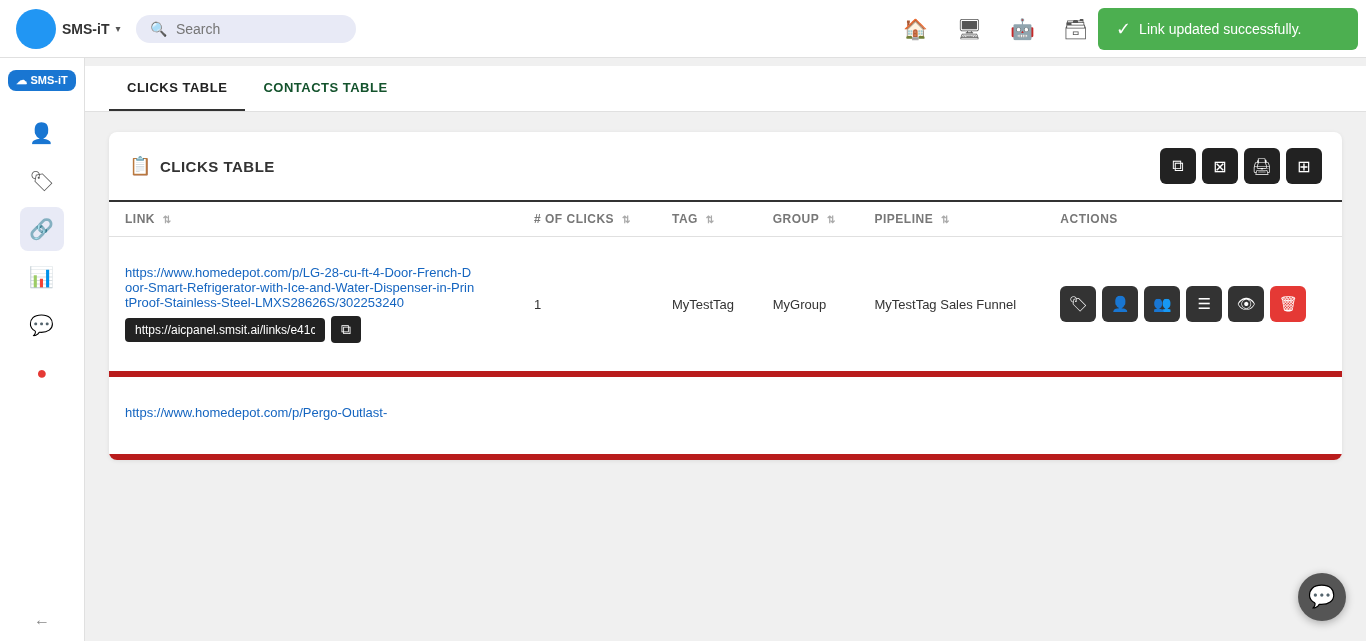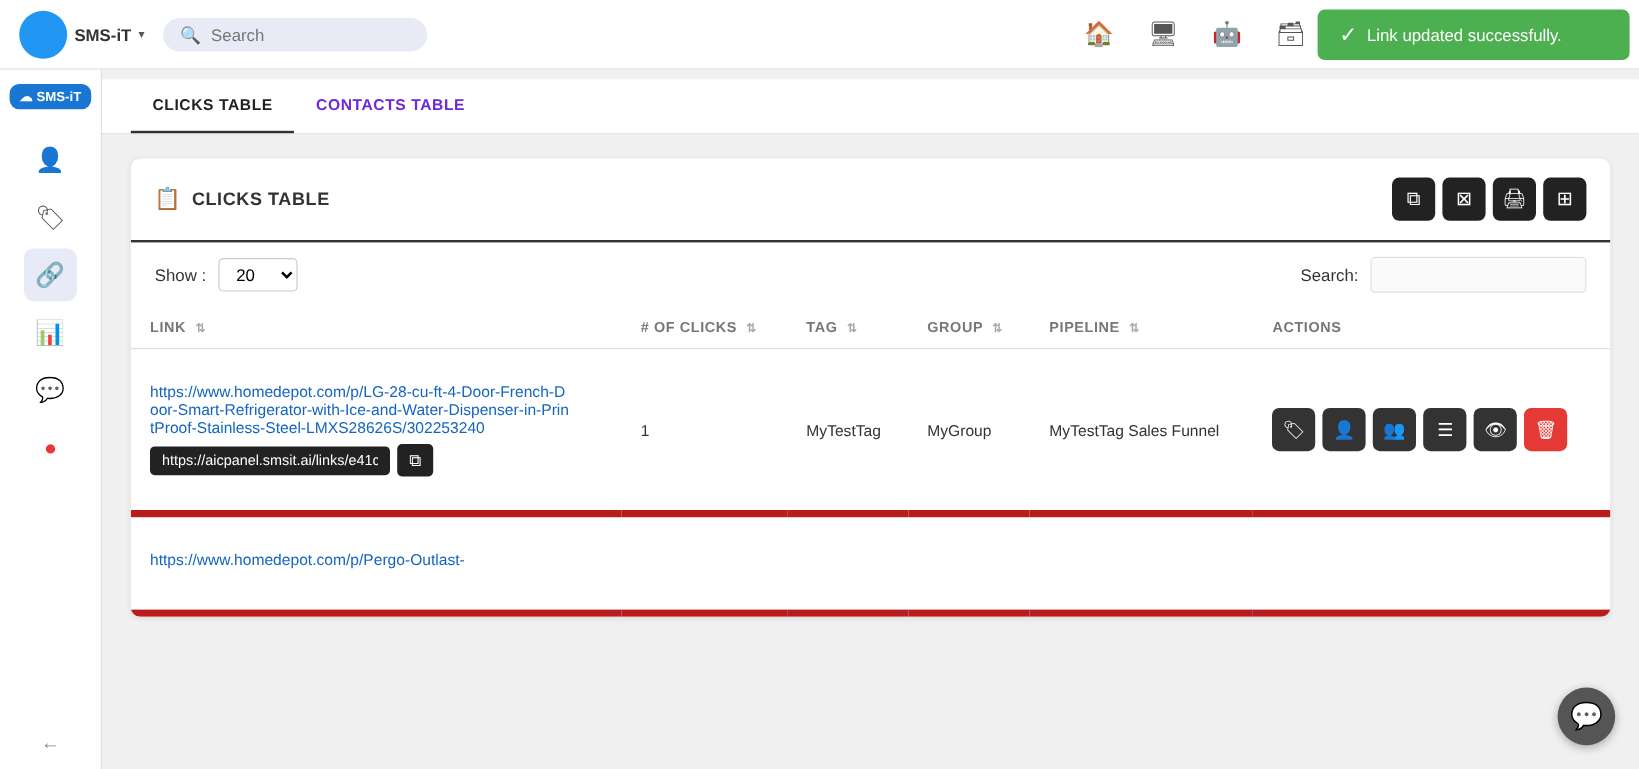--- a/index.html
+++ b/index.html
@@ -178,21 +178,21 @@
       background: #fff;
       border-bottom: 1px solid #e0e0e0;
       display: flex;
       padding: 0 24px;
       margin-top: 8px;
     }
     .tab {
       padding: 14px 18px;
       font-size: 13px;
       font-weight: 600;
-      color: #6d28d9;
+      color: #14532d;
       cursor: pointer;
       border-bottom: 2px solid transparent;
       letter-spacing: 0.5px;
     }
     .tab.active {
       color: #222;
       border-bottom: 2px solid #333;
     }
 
     
@@ -468,34 +468,20 @@
             <span>CLICKS TABLE</span>
           </div>
           <div class="table-header-actions">
             <button class="table-action-btn">⧉</button>
             <button class="table-action-btn">⊠</button>
             <button class="table-action-btn">🖨</button>
             <button class="table-action-btn">⊞</button>
           </div>
         </div>
 
-        <div class="table-controls">
-          <div class="show-label">
-            <span>Show :</span>
-            <select class="show-select">
-              <option>20</option>
-              <option>50</option>
-              <option>100</option>
-            </select>
-          </div>
-          <div class="search-field">
-            <label>Search:</label>
-            <input type="text" class="search-input" style="">
-          </div>
-        </div>
 
         <table class="data-table">
           <thead>
             <tr>
               <th class="sortable">
                 <span>LINK</span>
                 <span class="sort-arrows">⇅</span>
               </th>
               <th class="sortable">
                 <span># OF CLICKS</span>

